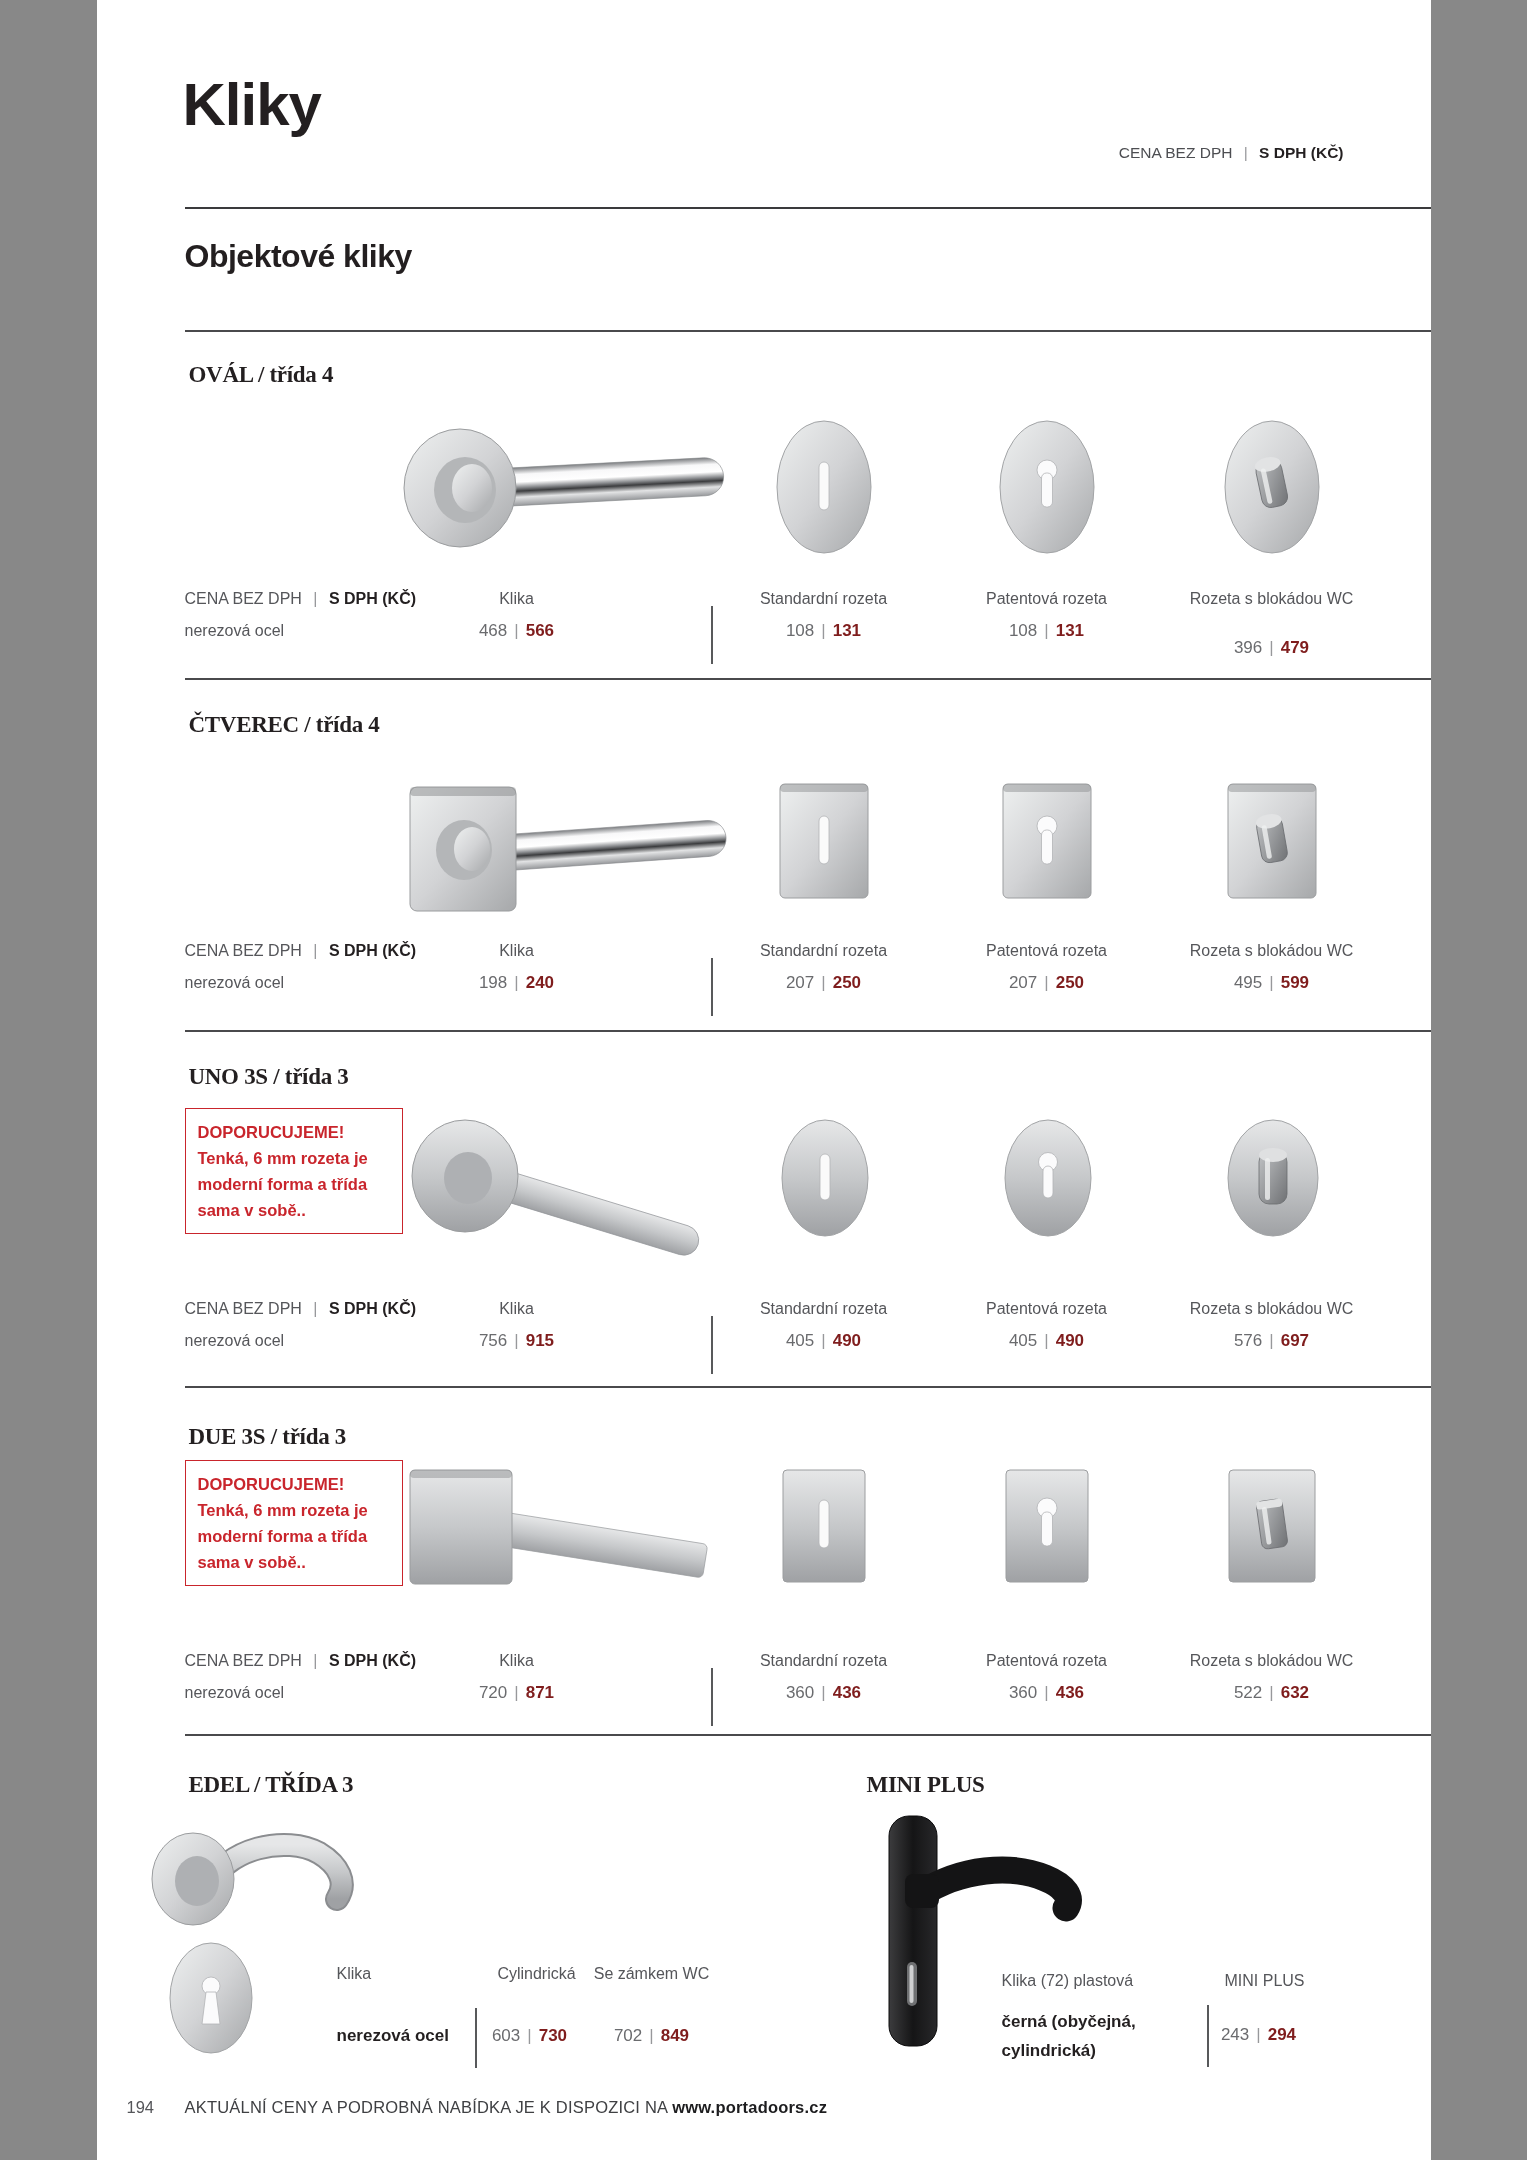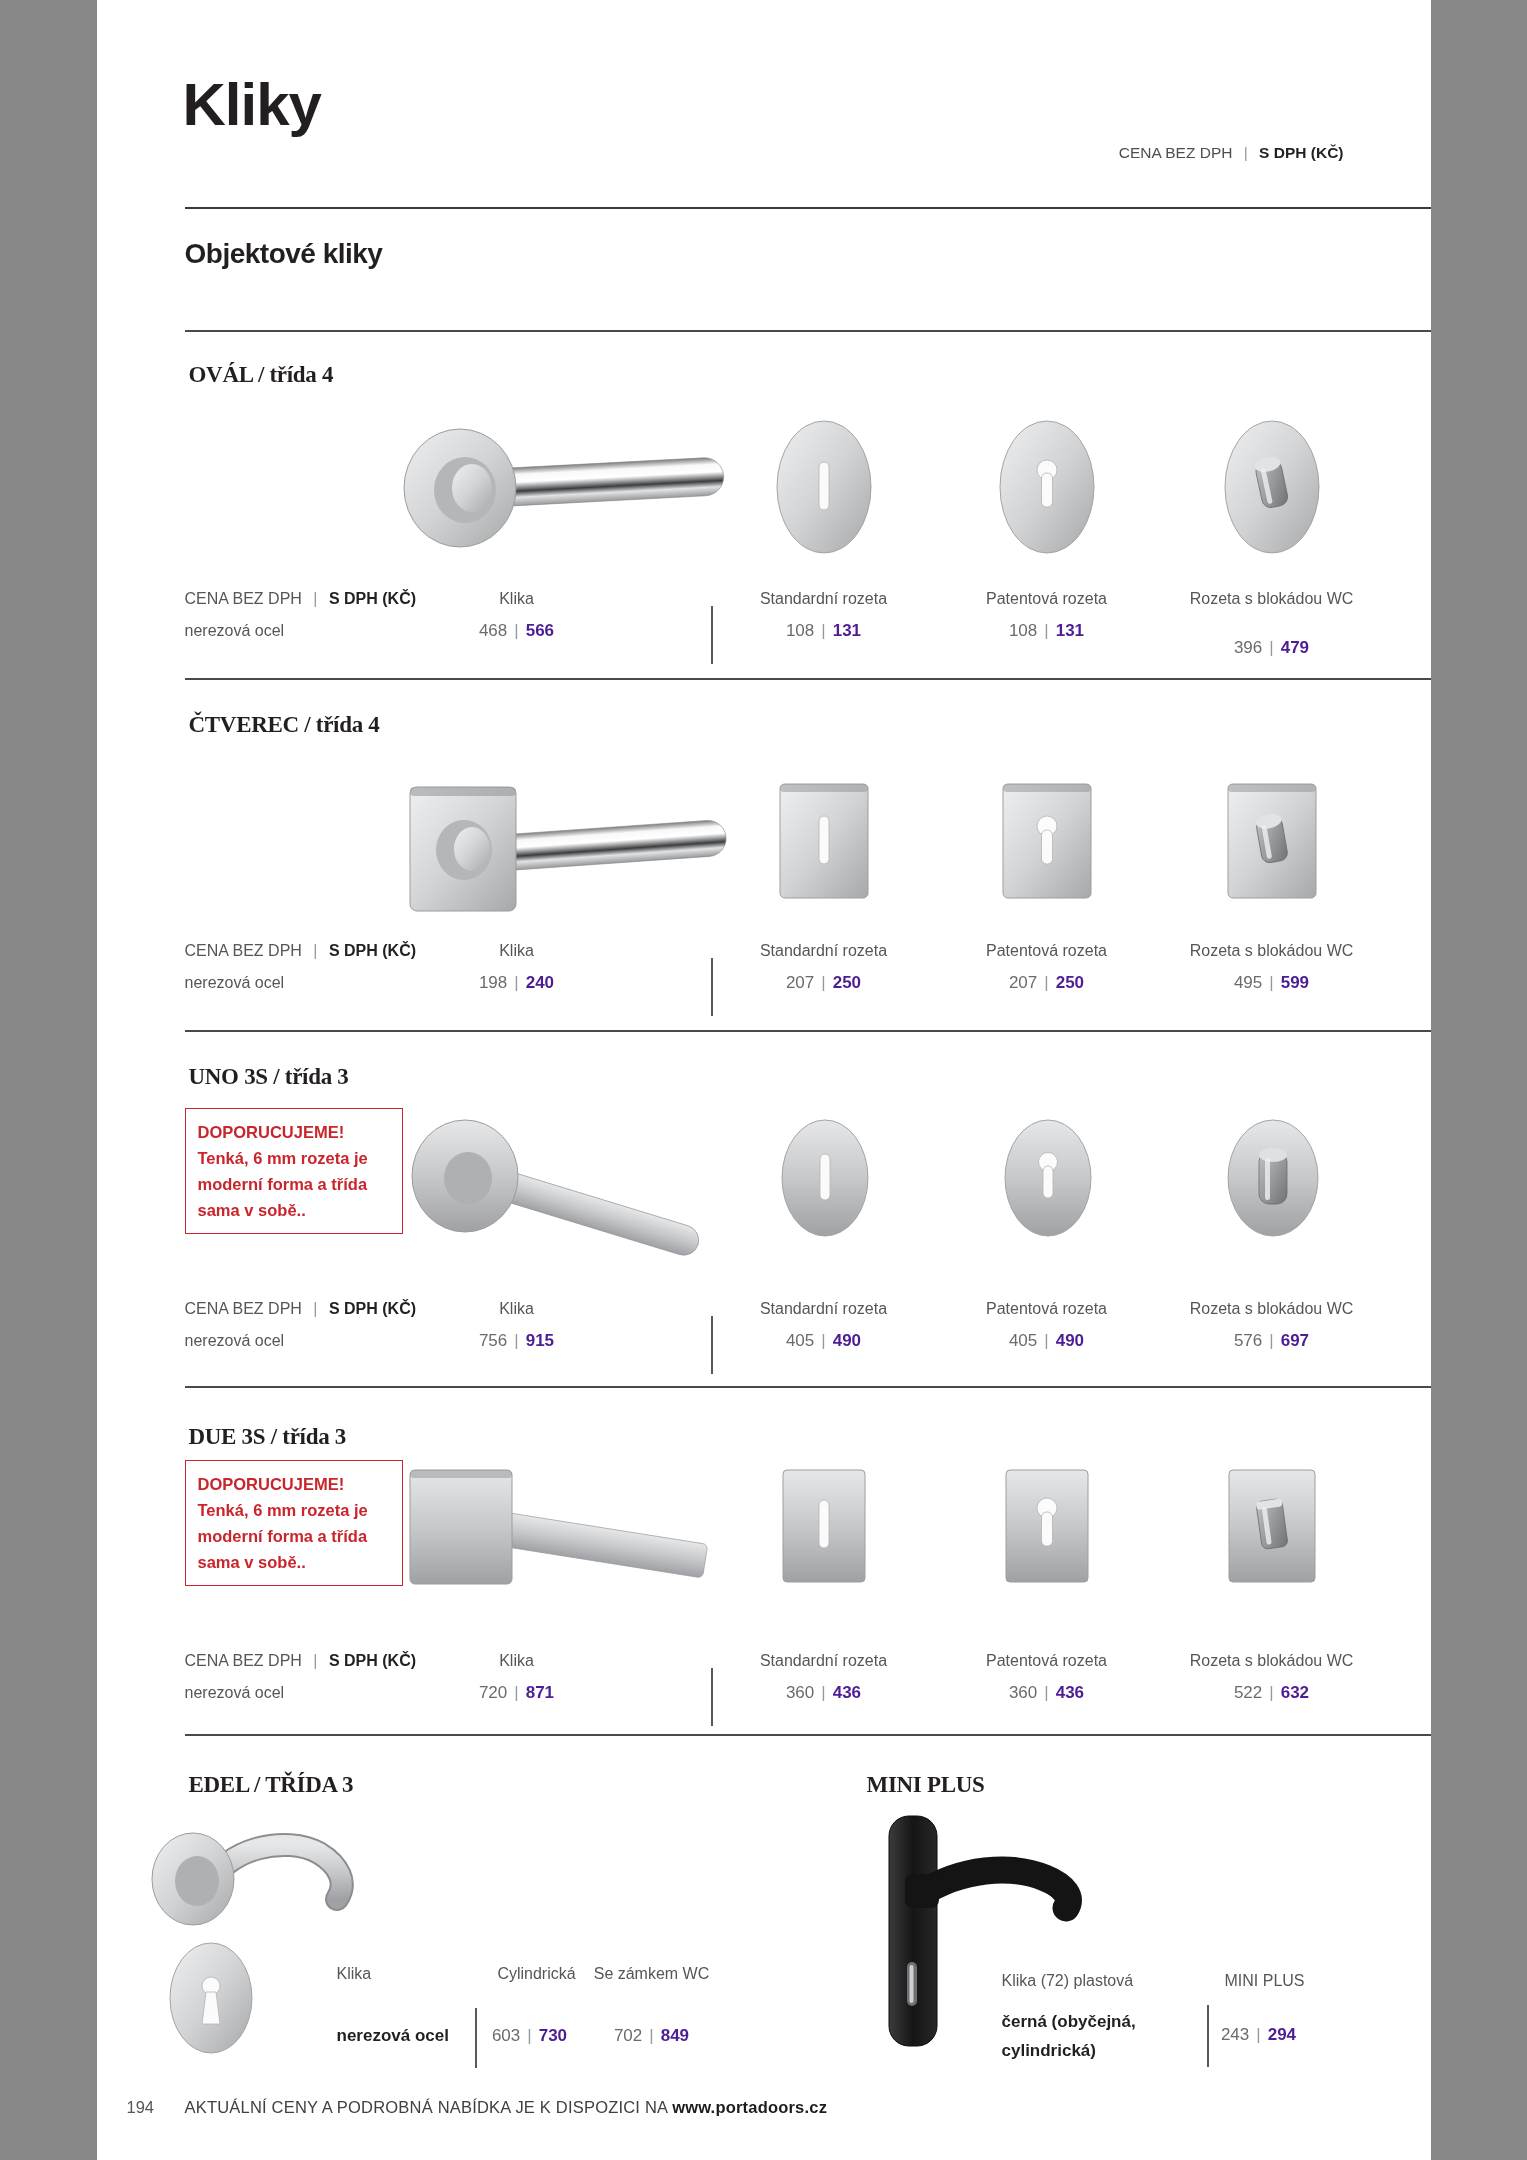--- a/index.html
+++ b/index.html
@@ -4,31 +4,31 @@
 <style>
   html,body{margin:0;padding:0;background:#888;}
   .page{position:relative;width:1334px;height:2160px;background:#ffffff;
         font-family:"Liberation Sans",sans-serif;color:#231f20;overflow:hidden;margin:0 auto;}
   .abs{position:absolute;}
   .rule{position:absolute;left:88px;width:1352px;height:2px;background:#3a3a3c;}
   .rule.thin{height:1.5px;background:#4a4a4c;}
   .page-title{position:absolute;left:86px;top:70px;font-size:60px;font-weight:bold;letter-spacing:-1px;color:#231f20;}
   .disclaimer{position:absolute;right:87px;top:140px;text-align:right;font-size:15.5px;color:#4d4e52;line-height:26px;}
   .disclaimer b{color:#231f20;}
-  .h2{position:absolute;left:88px;top:238px;font-size:28px;font-weight:bold;letter-spacing:-0.5px;}
+  .h2{position:absolute;left:88px;top:238px;font-size:32px;font-weight:bold;letter-spacing:-0.5px;}
   .sec{position:absolute;left:0;width:1527px;}
   .sec-title{position:absolute;left:92px;margin:0;font-size:23px;font-weight:bold;letter-spacing:-0.3px;white-space:nowrap;font-family:Liberation Serif, serif;}
   .lbl{position:absolute;font-size:16px;color:#55565a;white-space:nowrap;}
   .lbl.c{text-align:center;}
   .mat{position:absolute;font-size:16px;color:#55565a;white-space:nowrap;}
   .mat.b{font-weight:bold;color:#231f20;font-size:17px;}
   .price{position:absolute;font-size:17px;text-align:center;white-space:nowrap;}
   .ex{color:#6a6b6e;}
   .ps{color:#97989b;margin:0 7px;}
-  .inc{font-weight:bold;color:#4c1d95;text-align:center;}
+  .inc{font-weight:bold;color:#7f1d1d;text-align:center;}
   .vdiv{position:absolute;width:2px;background:#58595b;}
   .recbox{position:absolute;left:88px;width:192px;border:1.5px solid #c9252c;padding:10px 12px;
           color:#c9252c;font-weight:bold;font-size:16.5px;line-height:26px;background:#fff;}
   .footer{position:absolute;top:2098px;left:0;width:1527px;font-size:16.5px;color:#3f4043;}
   .footer .pn{position:absolute;left:30px;top:0;color:#55565a;}
   .footer .ft{position:absolute;left:88px;top:0;letter-spacing:0.2px;}
   .footer b{color:#1d1d1f;}
   svg{display:block;}
 </style>
 </head>

